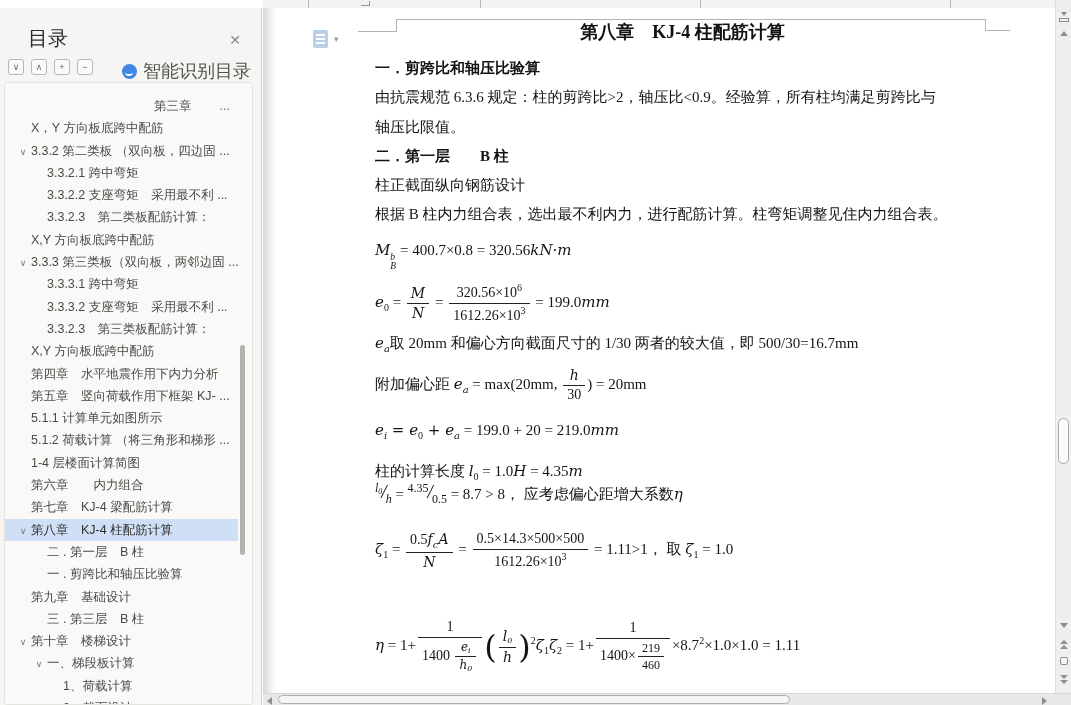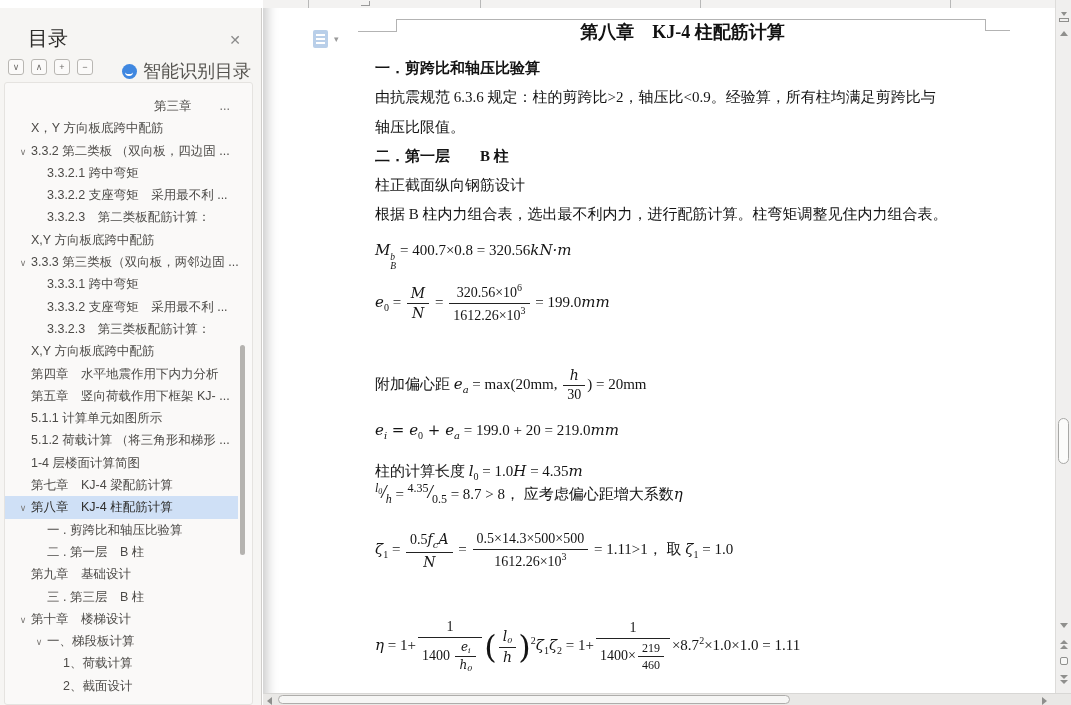--- a/index.html
+++ b/index.html
@@ -140,24 +140,25 @@
       <div class="toc-row lvl0"><span class="chev">∨</span><span>3.3.3 第三类板（双向板，两邻边固 ...</span></div>
       <div class="toc-row lvl1"><span>3.3.3.1 跨中弯矩</span></div>
       <div class="toc-row lvl1"><span>3.3.3.2 支座弯矩　采用最不利 ...</span></div>
       <div class="toc-row lvl1"><span>3.3.2.3　第三类板配筋计算：</span></div>
       <div class="toc-row lvl0"><span>X,Y 方向板底跨中配筋</span></div>
       <div class="toc-row lvl0"><span>第四章　水平地震作用下内力分析</span></div>
       <div class="toc-row lvl0"><span>第五章　竖向荷载作用下框架 KJ- ...</span></div>
       <div class="toc-row lvl0"><span>5.1.1 计算单元如图所示</span></div>
       <div class="toc-row lvl0"><span>5.1.2 荷载计算 （将三角形和梯形 ...</span></div>
       <div class="toc-row lvl0"><span>1-4 层楼面计算简图</span></div>
+      <div class="toc-row lvl0"><span>第六章　　内力组合</span></div>
       <div class="toc-row lvl0"><span>第七章　KJ-4 梁配筋计算</span></div>
       <div class="toc-row lvl0 selected"><span class="chev">∨</span><span>第八章　KJ-4 柱配筋计算</span></div>
+      <div class="toc-row lvl1"><span>二 . 第一层　B 柱</span></div>
       <div class="toc-row lvl1"><span>一 . 剪跨比和轴压比验算</span></div>
-      <div class="toc-row lvl1"><span>二 . 第一层　B 柱</span></div>
       <div class="toc-row lvl0"><span>第九章　基础设计</span></div>
       <div class="toc-row lvl1"><span>三 . 第三层　B 柱</span></div>
       <div class="toc-row lvl0"><span class="chev">∨</span><span>第十章　楼梯设计</span></div>
       <div class="toc-row lvl1"><span class="chev">∨</span><span>一、梯段板计算</span></div>
       <div class="toc-row lvl2"><span>1、荷载计算</span></div>
       <div class="toc-row lvl2"><span>2、截面设计</span></div>
     </div>
   </div>
   <div class="sb-thumb"></div>
 </div>
@@ -193,20 +194,23 @@
     <span class="it">M</span><span class="stk">
         <span>b</span>
         <span>B</span>
       </span><span> = 400.7×0.8 = 320.56</span><span class="it">kN·m</span>
   </div>
 
   <div class="ln" style="top:281px">
     <span class="it">e</span><sub class="sb2">0</sub><span> = </span><span class="frac"><span class="fn it">M</span><span class="fd it">N</span></span><span> = </span><span class="frac"><span class="fn"><span>320.56×10</span><sup class="sp2">6</sup></span><span class="fd"><span>1612.26×10</span><sup class="sp2">3</sup></span></span><span> = 199.0</span><span class="it">mm</span>
   </div>
 
+  <div class="ln" style="top:334px">
+    <span class="it">e</span><sub class="sb2 it">a</sub><span>取 20mm 和偏心方向截面尺寸的 1/30 两者的较大值，即 500/30=16.7mm</span>
+  </div>
 
   <div class="ln" style="top:366px">
     <span>附加偏心距 </span><span class="it">e</span><sub class="sb2 it">a</sub><span> = max(20mm, </span><span class="frac"><span class="fn it">h</span><span class="fd">30</span></span><span>) = 20mm</span>
   </div>
 
   <div class="ln" style="top:421px">
     <span class="it">e</span><sub class="sb2 it">i</sub><span class="it"> = e</span><sub class="sb2">0</sub><span class="it"> + e</span><sub class="sb2 it">a</sub><span> = 199.0 + 20 = 219.0</span><span class="it">mm</span>
   </div>
 
   <div class="ln" style="top:462px">

